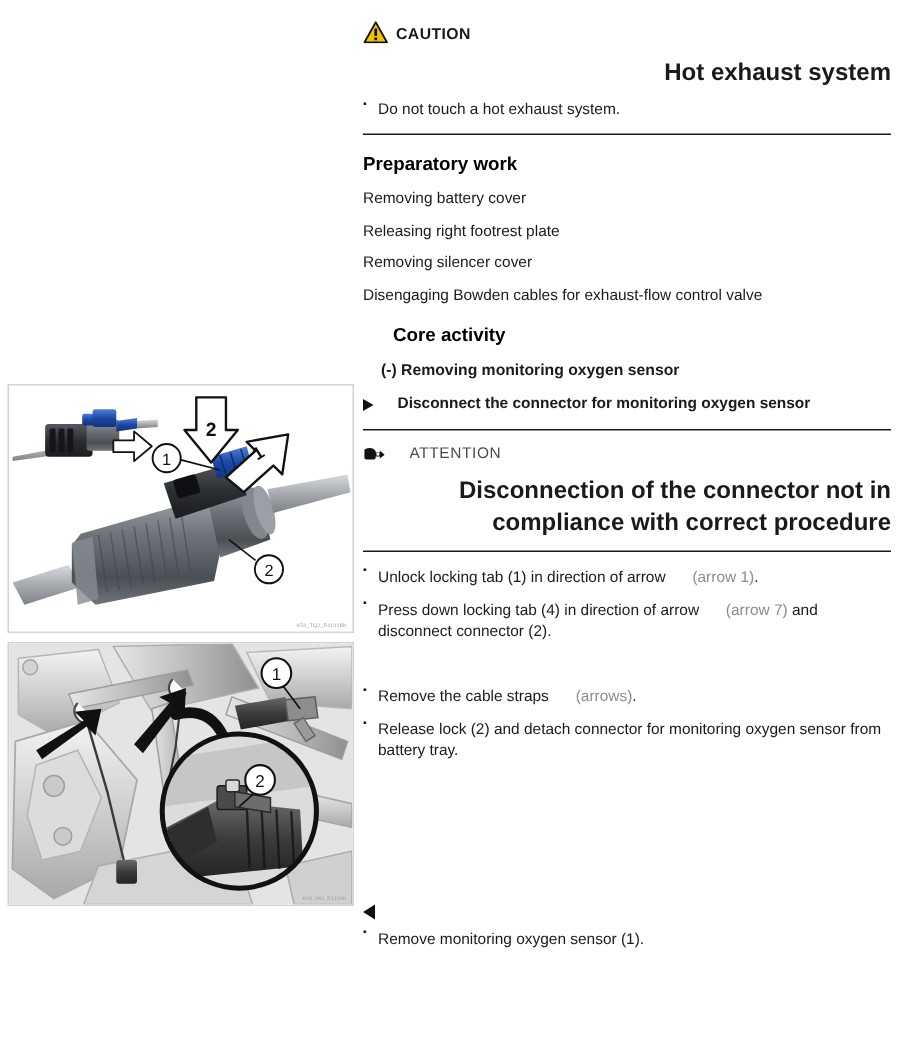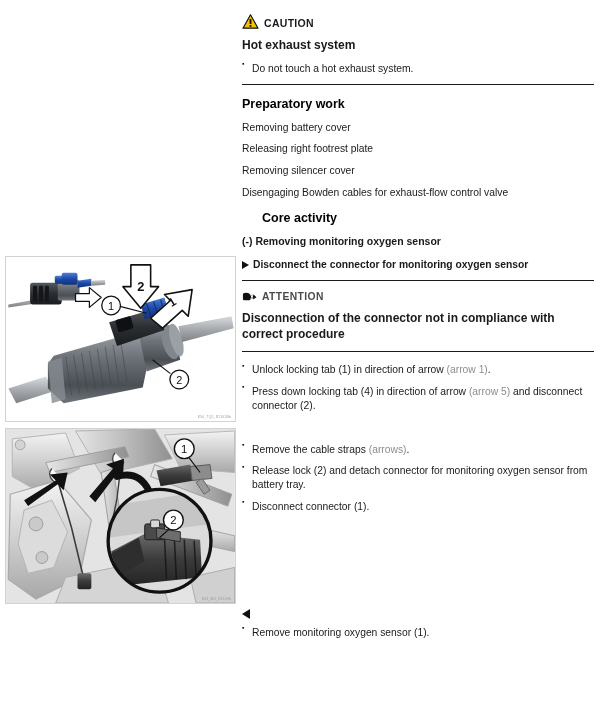--- a/index.html
+++ b/index.html
@@ -23,67 +23,67 @@
   
   .caution-head {
     display: flex; align-items: flex-end; gap: 5px;
     margin-bottom: 9px;
   }
   .tri-icon { width: 17px; height: 15px; display: block; flex: none; }
   .caution-word {
     font-size: 10.5px; font-weight: bold; letter-spacing: .3px;
   }
   .hdr-bold {
-    font-size: 12px; font-weight: bold; margin: 0 0 8px 0; line-height: 1.32;
+    font-size: 16px; font-weight: bold; margin: 0 0 8px 0; line-height: 1.32; text-align: right;
   }
   .plain {
     font-size: 10.3px; margin: 0 0 8px 0; line-height: 1.32;
   }
   .sec-title {
     font-size: 12.5px; margin: 0 0 9px 0; line-height: 1.3; color: #000000;
   }
   .sub-bold {
-    font-size: 10.5px; font-weight: bold; margin: 0 0 9px 0; line-height: 1.3;
+    font-size: 10.5px; font-weight: bold; margin: 0 0 9px 12px; line-height: 1.3;
   }
 
   .rule { border: 0; border-top: 1.1px solid #1a1a1a; margin: 4px 0 11px 0; width: 100%; }
   .rule.tight { margin: 3px 0 10px 0; }
 
   
   .bullet {
     position: relative; padding-left: 10px;
     font-size: 10.3px; line-height: 1.34; margin: 0 0 8px 0;
   }
   .bullet::before {
     content: "▪"; position: absolute; left: 0; top: -2.5px;
     font-size: 7px; color: #1a1a1a;
   }
-  .gray { color: #8d8d8d; }
+  .gray { color: #8d8d8d; margin-left: 15px; }
 
   
   .arrow-line {
     font-size: 10.3px; font-weight: bold; line-height: 1.3;
-    margin: 0 0 9px 0; display: flex; align-items: flex-start; gap: 4px;
+    margin: 0 0 9px 0; display: flex; align-items: flex-start; gap: 16px;
   }
   .tri-right {
     width: 0; height: 0; flex: none; margin-top: 2.5px;
     border-left: 7px solid #111;
     border-top: 4.5px solid transparent;
     border-bottom: 4.5px solid transparent;
   }
   .tri-left {
     width: 0; height: 0; margin: 0 0 7px 0;
     border-right: 8px solid #111;
     border-top: 5.5px solid transparent;
     border-bottom: 5.5px solid transparent;
   }
 
   
   .attn-head {
-    display: flex; align-items: center; gap: 5px; margin-bottom: 9px; font-weight: bold;
+    display: flex; align-items: center; gap: 16px; margin-bottom: 9px;
   }
   .hand-icon { width: 15px; height: 11px; display: block; flex: none; }
   .attn-word { font-size: 10.3px; color: #4a4a4a; letter-spacing: .4px; }
 
   
   .figure {
     position: absolute; left: 5px;
     border: 1px solid #d2d2d2; background: #fff; overflow: hidden;
   }
   #figure-1 { top: 256px; width: 231px; height: 166px; }
@@ -347,33 +347,30 @@
       </svg>
       <span class="attn-word">ATTENTION</span>
     </div>
     <p class="hdr-bold">Disconnection of the connector not in compliance with correct procedure</p>
     <hr class="rule">
 
     <p class="bullet">
       <span>Unlock locking tab (1) in direction of arrow </span><span class="gray">(arrow 1)</span><span>.</span>
     </p>
     <p class="bullet">
-      <span>Press down locking tab (4) in direction of arrow </span><span class="gray">(arrow 5)</span><span> and disconnect connector (2).</span>
+      <span>Press down locking tab (4) in direction of arrow </span><span class="gray">(arrow 7)</span><span> and disconnect connector (2).</span>
     </p>
 
     <div style="margin-top:30px;">
       <p class="bullet">
         <span>Remove the cable straps </span><span class="gray">(arrows)</span><span>.</span>
       </p>
       <p class="bullet">
         <span>Release lock (2) and detach connector for monitoring oxygen sensor from battery tray.</span>
       </p>
-      <p class="bullet">
-        <span>Disconnect connector (1).</span>
-      </p>
     </div>
 
     <div style="margin-top:95px;">
       <div class="tri-left"></div>
       <p class="bullet">Remove monitoring oxygen sensor (1).</p>
     </div>
 
   </div>
 </div>
 

